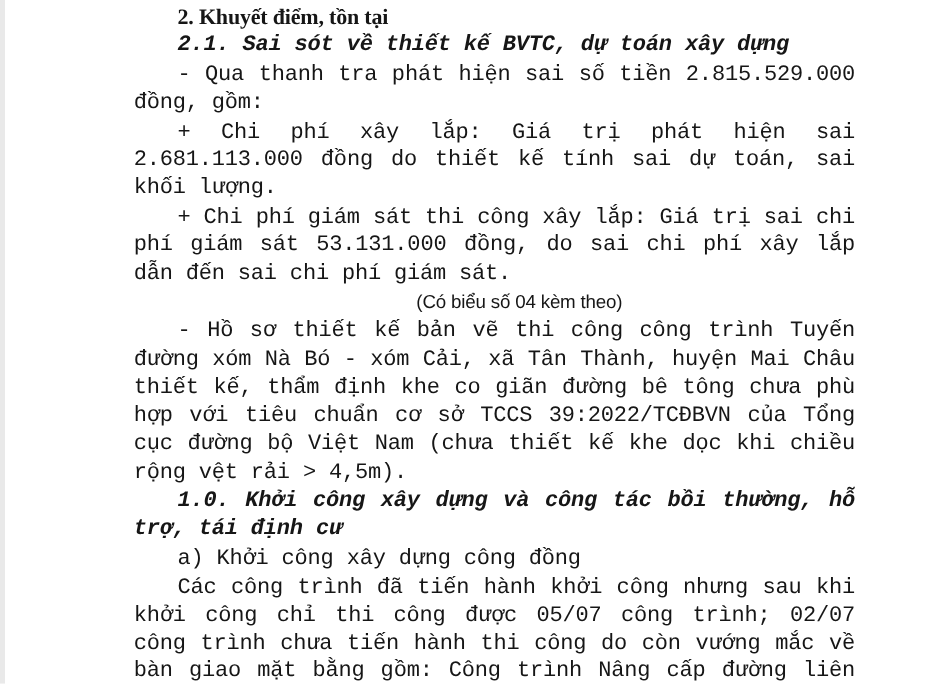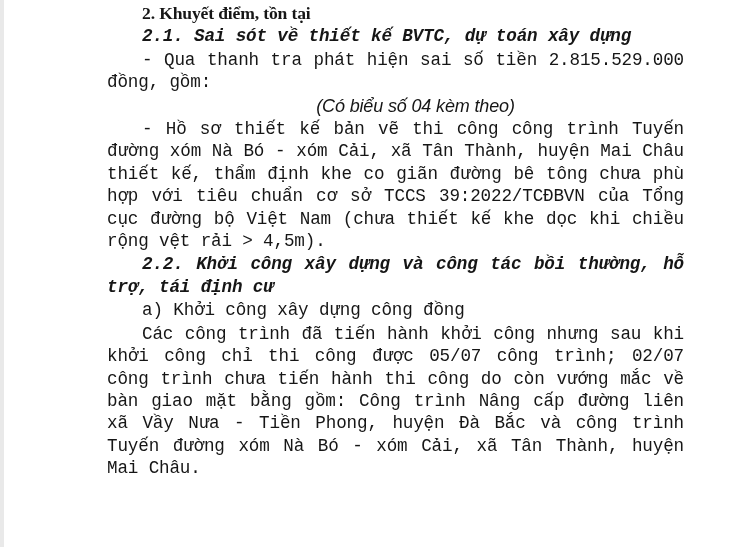--- a/index.html
+++ b/index.html
@@ -43,47 +43,48 @@
     }
     .h-bold-italic {
       font-weight: bold;
       font-style: italic;
       text-indent: 35px;
       margin-top: 1px;
       font-family: Liberation Mono, monospace;
     }
     .note {
       font-family: "Liberation Sans", "DejaVu Sans", sans-serif;
-      font-style: italic;
-      font-size: 18px;
+      font-size: 15px;
       text-align: center;
       margin: 1px 0 1px 0;
       padding-left: 40px;
     }
   </style>
 </head>
 <body>
 
 <div class="edge-strip"></div>
 
 <div class="page">
 
   <p class="p h-bold">2. Khuyết điểm, tồn tại</p>
 
   <p class="p h-bold-italic" style="margin-top:1px">2.1. Sai sót về thiết kế BVTC, dự toán xây dựng</p>
 
   <p class="p indent gap">- Qua thanh tra phát hiện sai số tiền 2.815.529.000 đồng, gồm:</p>
 
+  <p class="p indent gap">+ Chi phí xây lắp: Giá trị phát hiện sai 2.681.113.000 đồng do thiết kế tính sai dự toán, sai khối lượng.</p>
 
 
+  <p class="p indent gap">+ Chi phí giám sát thi công xây lắp: Giá trị sai chi phí giám sát 53.131.000 đồng, do sai chi phí xây lắp dẫn đến sai chi phí giám sát.</p>
 
 
   <p class="note">(Có biểu số 04 kèm theo)</p>
 
   <p class="p indent">- Hồ sơ thiết kế bản vẽ thi công công trình Tuyến đường xóm Nà Bó - xóm Cải, xã Tân Thành, huyện Mai Châu thiết kế, thẩm định khe co giãn đường bê tông chưa phù hợp với tiêu chuẩn cơ sở TCCS 39:2022/TCĐBVN của Tổng cục đường bộ Việt Nam (chưa thiết kế khe dọc khi chiều rộng vệt rải &gt; 4,5m).</p>
 
-  <p class="p h-bold-italic">2.2. Khởi công xây dựng và công tác bồi thường, hỗ trợ, tái định cư</p>
+  <p class="p h-bold-italic">1.0. Khởi công xây dựng và công tác bồi thường, hỗ trợ, tái định cư</p>
 
   <p class="p indent gap">a) Khởi công xây dựng công đồng</p>
 
   <p class="p indent gap">Các công trình đã tiến hành khởi công nhưng sau khi khởi công chỉ thi công được 05/07 công trình; 02/07 công trình chưa tiến hành thi công do còn vướng mắc về bàn giao mặt bằng gồm: Công trình Nâng cấp đường liên xã Vầy Nưa - Tiền Phong, huyện Đà Bắc và công trình Tuyến đường xóm Nà Bó - xóm Cải, xã Tân Thành, huyện Mai Châu.</p>
 
 </div>
 
 </body></html>

